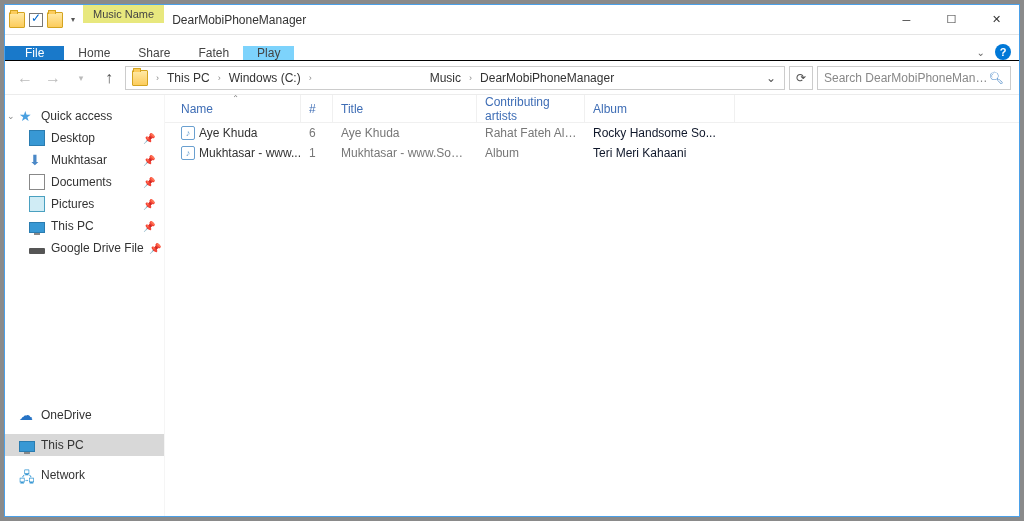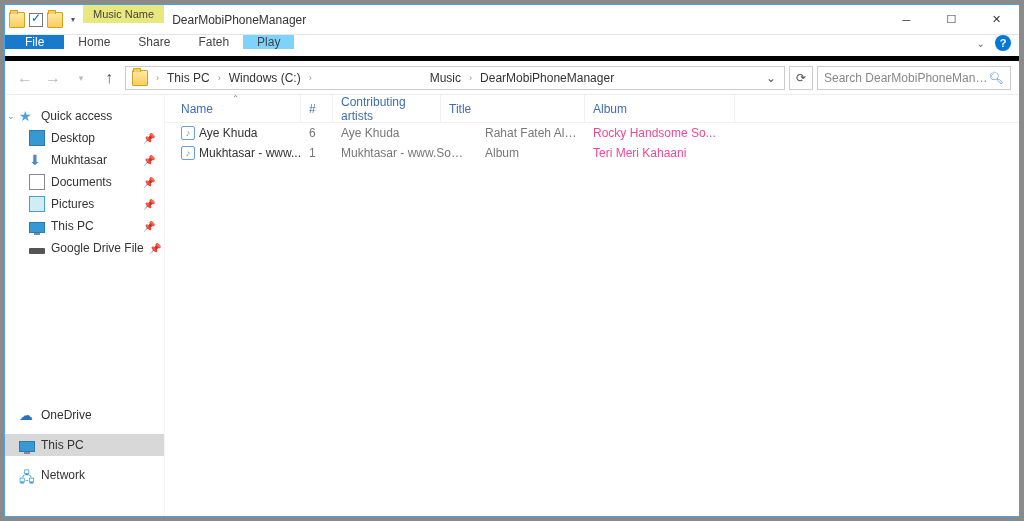--- a/index.html
+++ b/index.html
@@ -11,21 +11,21 @@
 .folder-icon { background:linear-gradient(#ffe9a6,#fccc5c); border:1px solid #d4a420; border-radius:1px; position:relative; }
 .folder-icon::before { content:""; position:absolute; top:-3px; left:0; width:6px; height:3px; background:#fccc5c; border:1px solid #d4a420; border-bottom:none; border-radius:1px 1px 0 0; }
 .check-icon { width:14px; height:14px; border:1px solid #777; display:inline-block; position:relative; }
 .check-icon::after { content:"✓"; position:absolute; top:-3px; left:1px; color:#0066cc; font-size:12px; }
 .dropdown-arrow { font-size:8px; color:#555; padding:0 4px; cursor:default; }
 .context-tab { background:#e8e87e; color:#444; font-size:11px; padding:2px 10px; display:flex; align-items:center; height:18px; margin-top:0; }
 .tabs-upper { display:flex; flex-direction:column; }
 .title-text { flex:1; display:flex; align-items:center; padding-left:8px; color:#333; }
 .win-controls { display:flex; }
 .win-btn { width:45px; display:flex; align-items:center; justify-content:center; color:#333; font-size:11px; font-family:Arial; }
-.ribbon-tabs { height:26px; display:flex; align-items:flex-start; border-bottom:5px solid #000000; }
+.ribbon-tabs { height:26px; display:flex; align-items:flex-end; border-bottom:1px solid #000000; }
 .ribbon-tab { padding:0 14px; display:flex; align-items:center; color:#444; font-size:12px; }
 .ribbon-tab.file { background:#1979ca; color:#fff; padding:0 20px; }
 .ribbon-tab.context { background:#7dd3fc; }
 .ribbon-right { margin-left:auto; display:flex; align-items:center; padding-right:8px; gap:10px; }
 .chevron { color:#666; font-size:10px; }
 .help-icon { width:16px; height:16px; border-radius:50%; background:#0078d7; color:#fff; display:flex; align-items:center; justify-content:center; font-size:11px; font-weight:bold; }
 .nav-bar { height:34px; display:flex; align-items:center; padding:4px 8px; gap:4px; border-bottom:1px solid #ececec; }
 .nav-btn { width:24px; height:24px; display:flex; align-items:center; justify-content:center; color:#bbb; font-size:16px; }
 .nav-btn.enabled { color:#555; }
 .breadcrumb { flex:1; height:24px; border:1px solid #ccc; display:flex; align-items:center; padding:0 2px; background:#fff; }
@@ -64,21 +64,21 @@
 .col.artist { width:108px; }
 .col.album { width:150px; }
 .sort-arrow { position:absolute; top:-1px; left:50%; transform:translateX(-50%); font-size:8px; color:#777; }
 .rows { flex:1; }
 .row { height:20px; display:flex; align-items:center; padding-left:6px; }
 .cell { padding:0 8px; overflow:hidden; text-overflow:ellipsis; white-space:nowrap; }
 .cell.name { width:130px; color:#333; display:flex; align-items:center; gap:4px; padding-left:10px; }
 .cell.num { width:32px; color:#777; }
 .cell.title { width:144px; color:#777; }
 .cell.artist { width:108px; color:#777; }
-.cell.album { width:150px; color:#ec4899; }
+.cell.album { width:150px; color:#0f172a; }
 .music-icon { width:14px; height:14px; border:1px solid #6aa0d0; border-radius:2px; flex-shrink:0; display:flex; align-items:center; justify-content:center; color:#6aa0d0; font-size:9px; }
 .status-bar { height:24px; border-top:1px solid #e1e1e1; display:flex; align-items:center; padding:0 8px; color:#555; }
 .status-bar .view-btns { margin-left:auto; display:flex; gap:2px; }
 .view-btn { width:22px; height:18px; border:1px solid #a7c7e7; display:flex; align-items:center; justify-content:center; color:#3e7ab8; font-size:10px; }
 .view-btn.active { background:#cde4f7; }
 </style>
 </head>
 <body>
 
 <div class="window">
@@ -193,22 +193,22 @@
       <div style="height:20px;"></div>
     </div>
 
     <div class="content">
       <div class="columns">
         <div class="col name">
             <span class="sort-arrow">⌃</span>
             <span>Name</span>
           </div>
         <div class="col num">#</div>
+        <div class="col title">Title</div>
         <div class="col artist">Contributing artists</div>
-        <div class="col title">Title</div>
         <div class="col album">Album</div>
       </div>
       <div class="rows">
         <div class="row">
           <div class="cell name">
               <span class="music-icon">♪</span>
               <span>Aye Khuda</span>
             </div>
           <div class="cell num">6</div>
           <div class="cell title">Aye Khuda</div>

